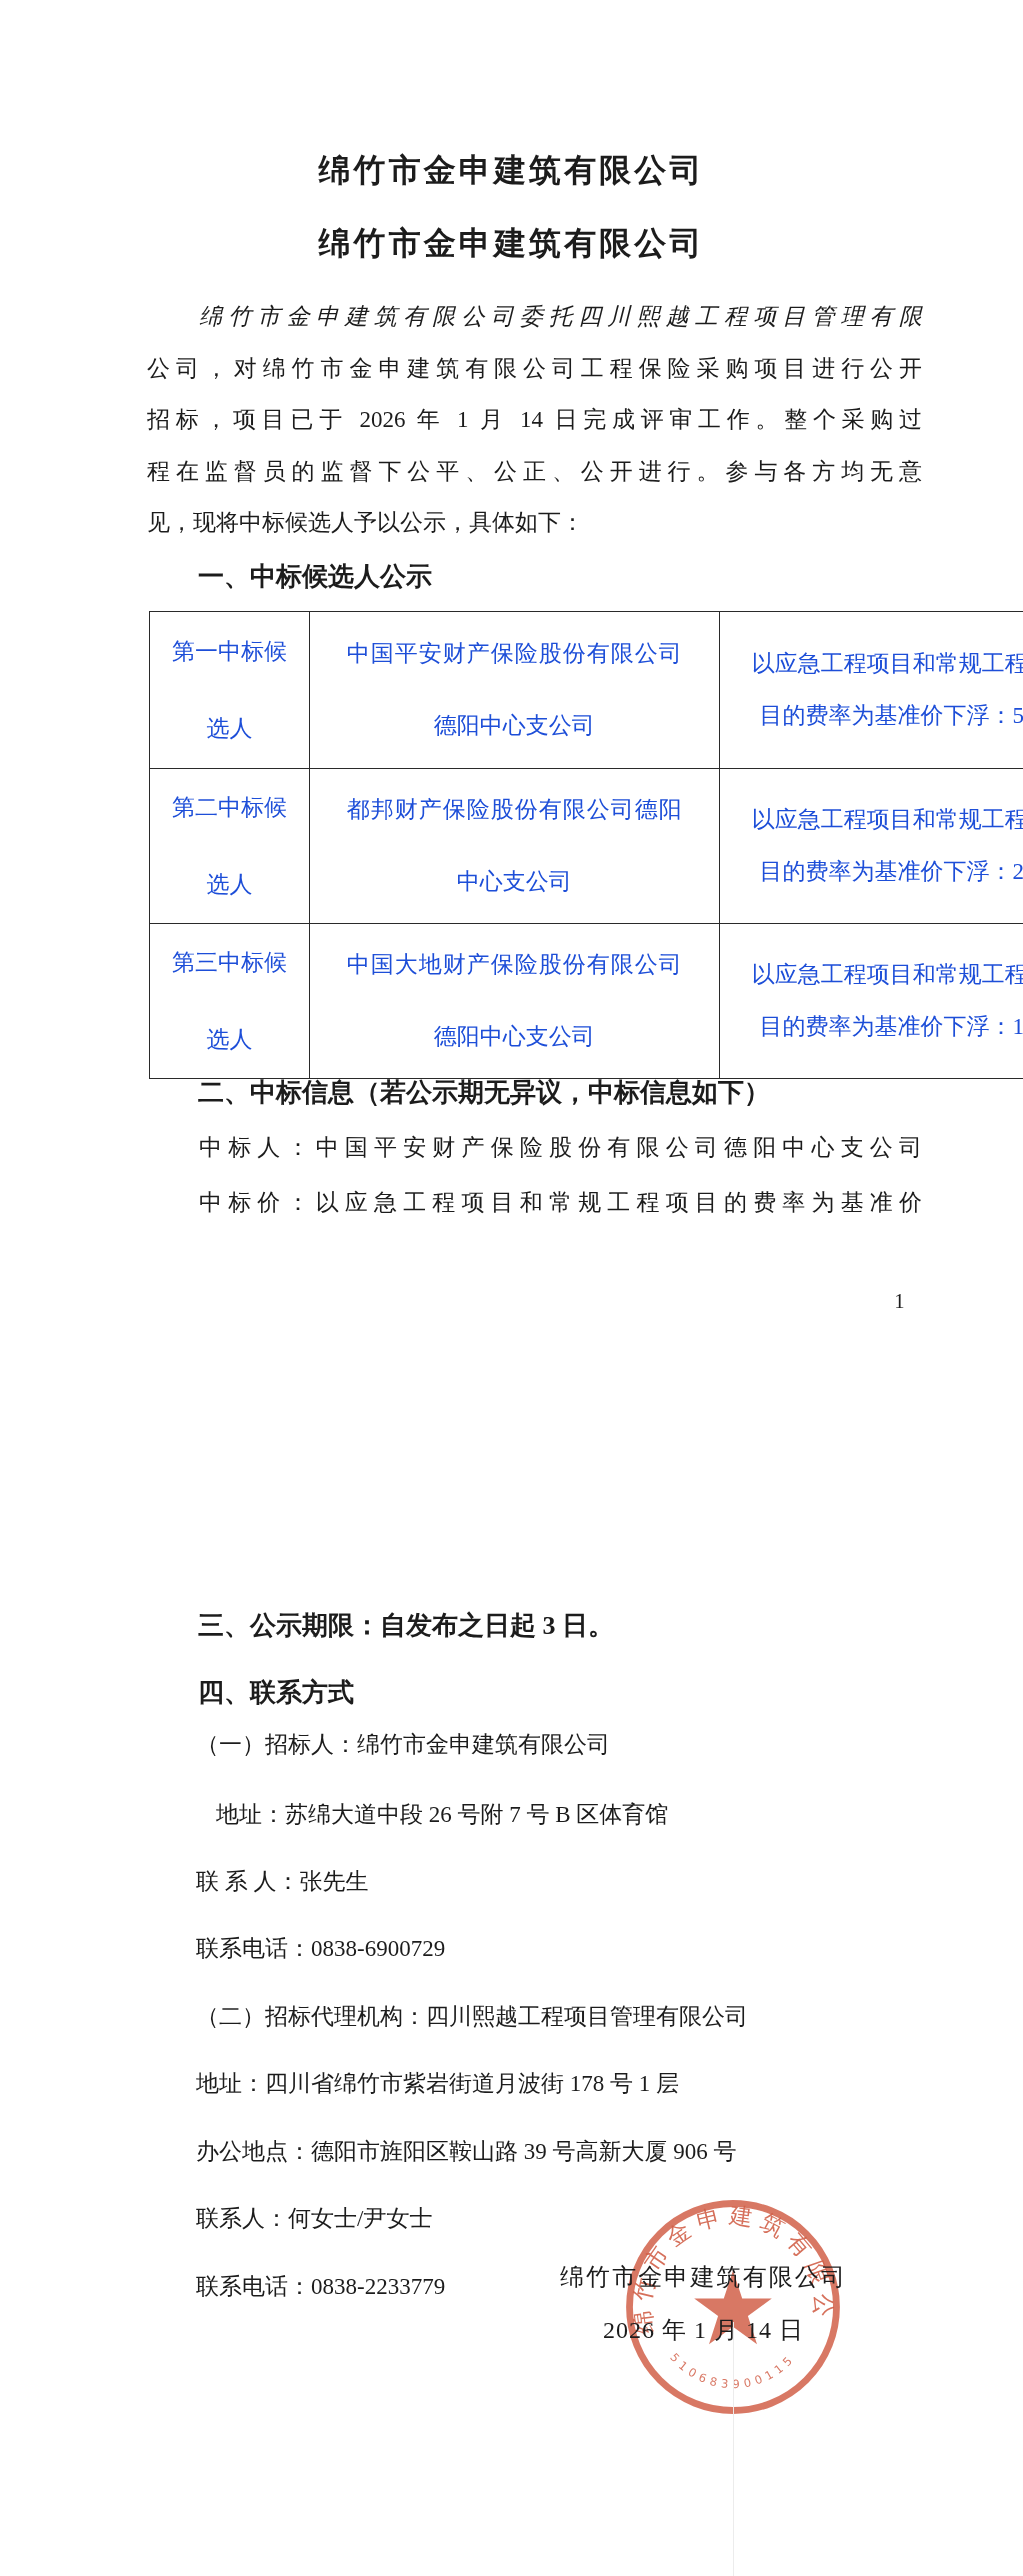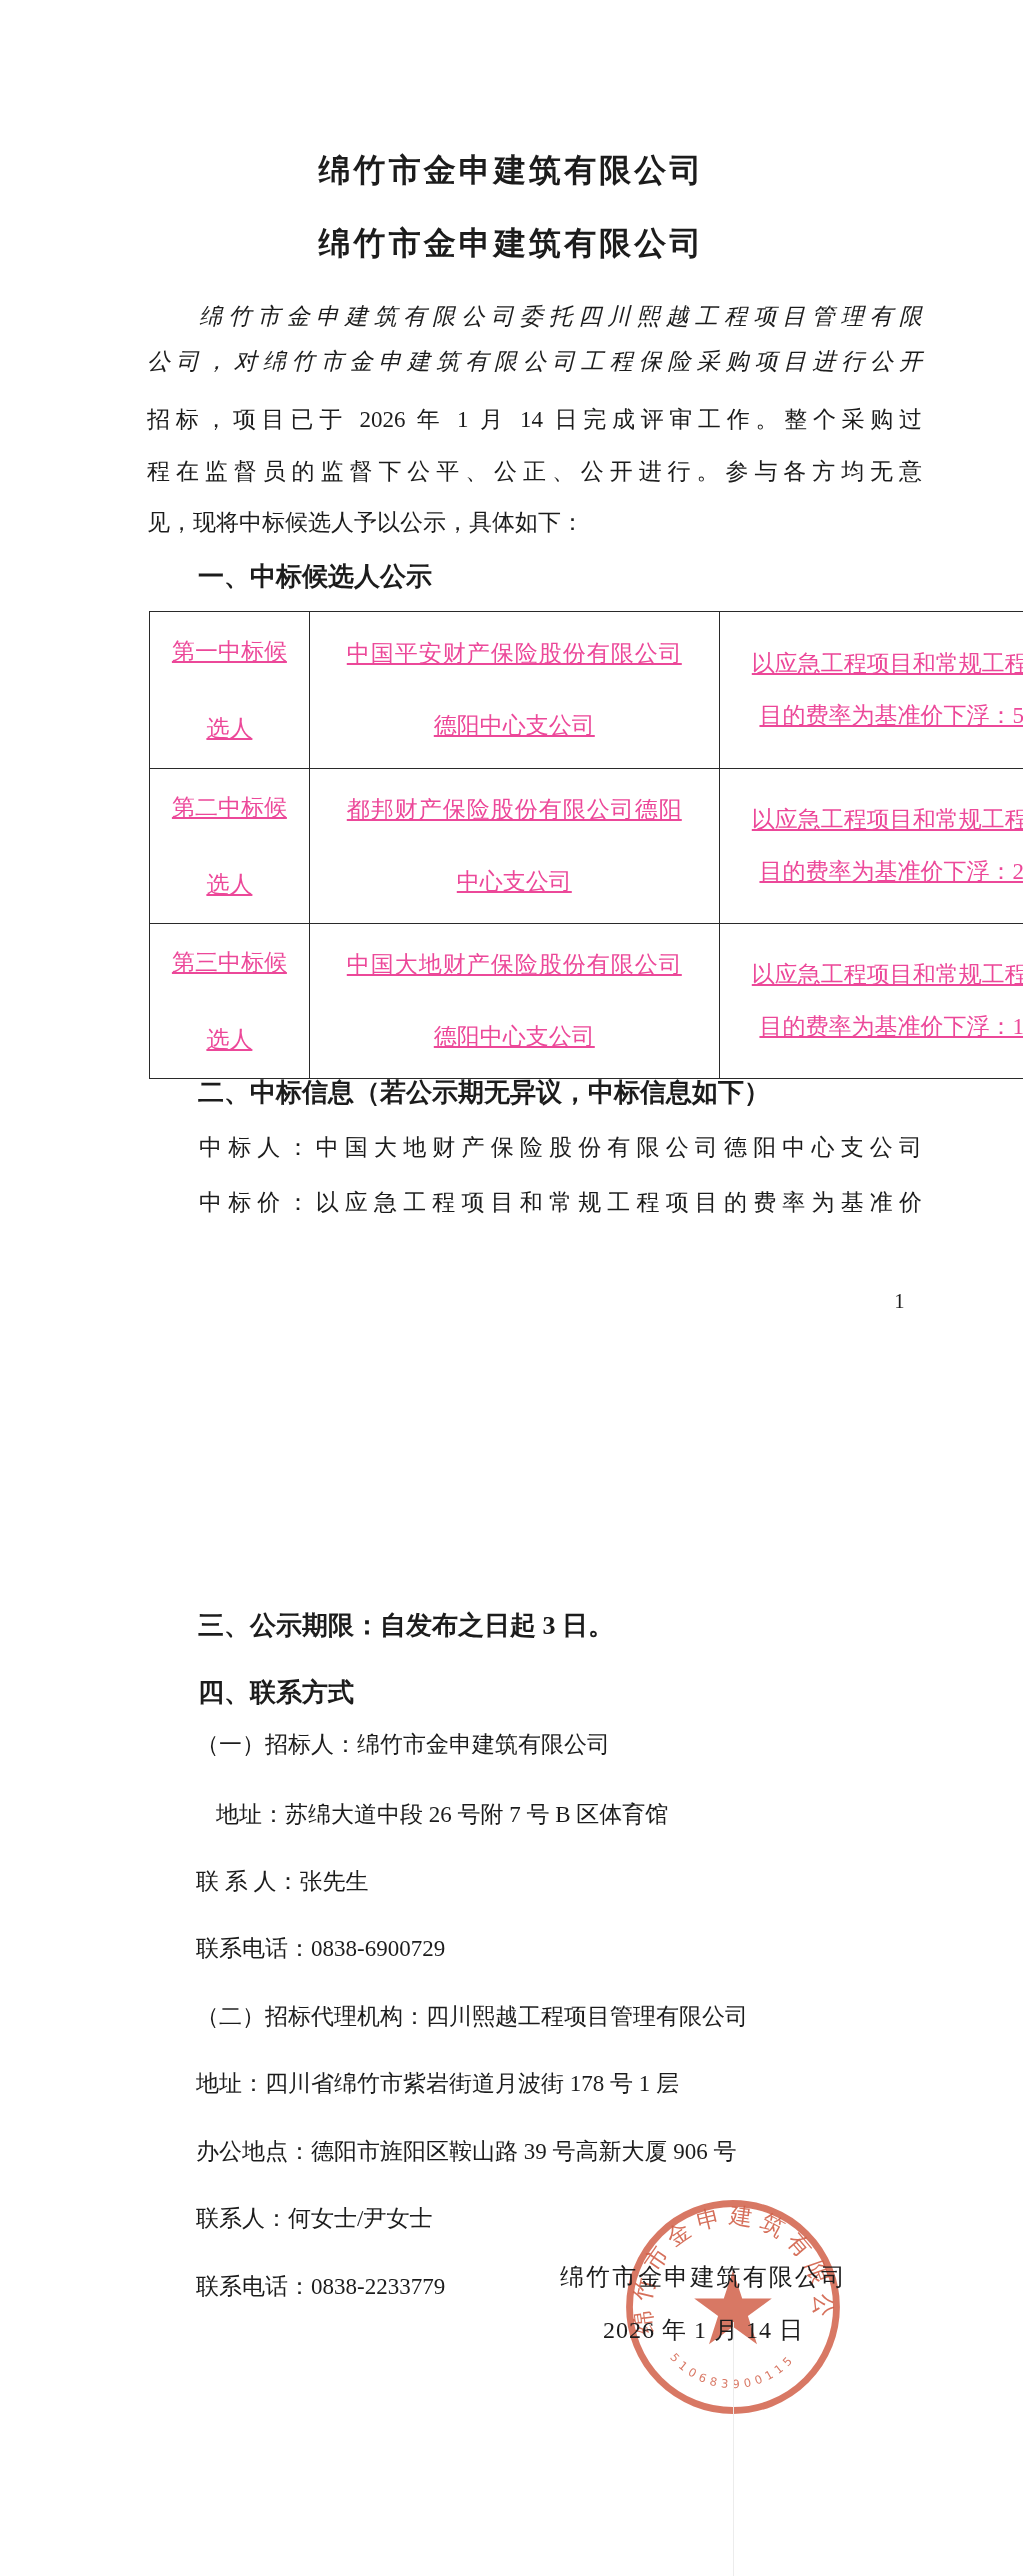--- a/index.html
+++ b/index.html
@@ -27,21 +27,21 @@
     left:198px;width:773px;font-size:26px;font-weight:700;line-height:52px;height:52px;
   }
   .cline{
     left:196px;width:726px;font-size:23px;line-height:57px;height:57px;text-align:left;
   }
   table.bidtable{
     position:absolute;left:149px;top:611px;width:770px;border-collapse:collapse;
     table-layout:fixed;font-size:23px;
   }
   table.bidtable td{
-    border:1.5px solid #2a2a2a;vertical-align:middle;color:#ec4899;text-decoration:underline;
+    border:1.5px solid #2a2a2a;vertical-align:middle;color:#1d4ed8;
   }
   td.rank{width:132px;text-align:center;line-height:77px;padding:0 13.4px;}
   td.company{width:335px;text-align:justify;text-align-last:center;text-justify:inter-character;line-height:72px;padding:0 37px;}
   td.price{width:299px;text-align:justify;text-align-last:center;text-justify:inter-character;line-height:52px;padding:10.3px 32px;}
   tr.r1{height:157px;}tr.r2{height:147px;}tr.r3{height:144px;}
   .pagenum{font-size:20.6px;line-height:25px;height:25px;width:31px;text-align:center;}
   .sigline{
     left:523px;width:361px;text-align:center;font-size:24px;line-height:52px;height:52px;
     letter-spacing:2.1px;
   }
@@ -50,21 +50,21 @@
 </style>
 </head>
 <body>
 
 <div class="page" id="page1">
 
   <div class="abs title" style="top:150px;">绵竹市金申建筑有限公司</div>
   <div class="abs title" style="top:223px;">绵竹市金申建筑有限公司</div>
 
   <div class="abs bline indent" style="top:291px;font-style:italic;">绵竹市金申建筑有限公司委托四川熙越工程项目管理有限</div>
-  <div class="abs bline" style="top:336px;font-style:italic;">公司，对绵竹市金申建筑有限公司工程保险采购项目进行公开</div>
+  <div class="abs bline" style="top:343px;">公司，对绵竹市金申建筑有限公司工程保险采购项目进行公开</div>
   <div class="abs bline" style="top:394px;">招标，项目已于 2026 年 1 月 14 日完成评审工作。整个采购过</div>
   <div class="abs bline" style="top:446px;">程在监督员的监督下公平、公正、公开进行。参与各方均无意</div>
   <div class="abs bline noj" style="top:497px;">见，现将中标候选人予以公示，具体如下：</div>
 
   <div class="abs heading" style="top:551px;">一、中标候选人公示</div>
 
   <table class="bidtable">
     <tbody>
         <tr class="r1">
       <td class="rank">第一中标候选人</td>
@@ -79,21 +79,21 @@
     <tr class="r3">
       <td class="rank">第三中标候选人</td>
       <td class="company">中国大地财产保险股份有限公司德阳中心支公司</td>
       <td class="price">以应急工程项目和常规工程项目的费率为基准价下浮：1%</td>
     </tr>
   </tbody>
     </table>
 
   <div class="abs heading" style="top:1067px;width:799px;">二、中标信息（若公示期无异议，中标信息如下）</div>
 
-  <div class="abs bline indent" style="top:1122px;">中标人：中国大地财产保险股份有限公司德阳中心支公司</div>
+  <div class="abs bline indent" style="top:1122px;">中标人：中国平安财产保险股份有限公司德阳中心支公司</div>
   <div class="abs bline indent" style="top:1177px;">中标价：以应急工程项目和常规工程项目的费率为基准价</div>
 
   <div class="abs pagenum" style="left:884px;top:1289px;">1</div>
 </div>
 
 <div class="page" id="page2">
 
   <div class="abs heading" style="top:154px;">三、公示期限：自发布之日起 3 日。</div>
   <div class="abs heading" style="top:221px;">四、联系方式</div>
 

